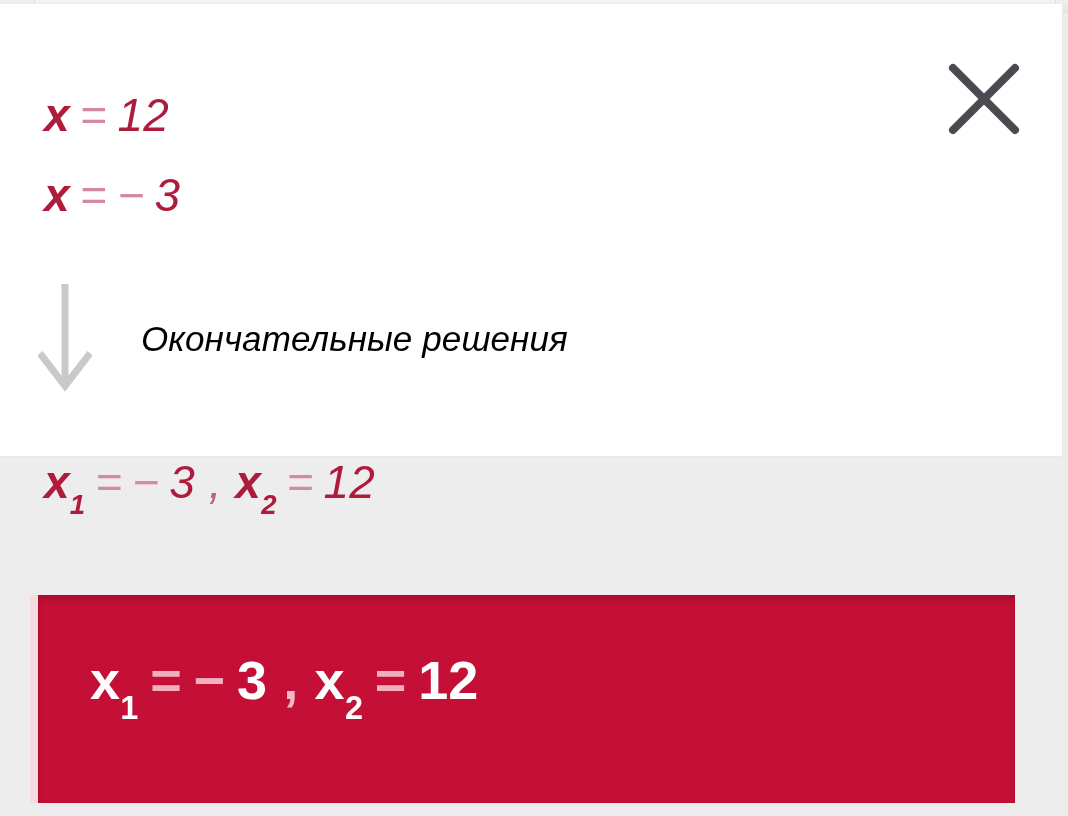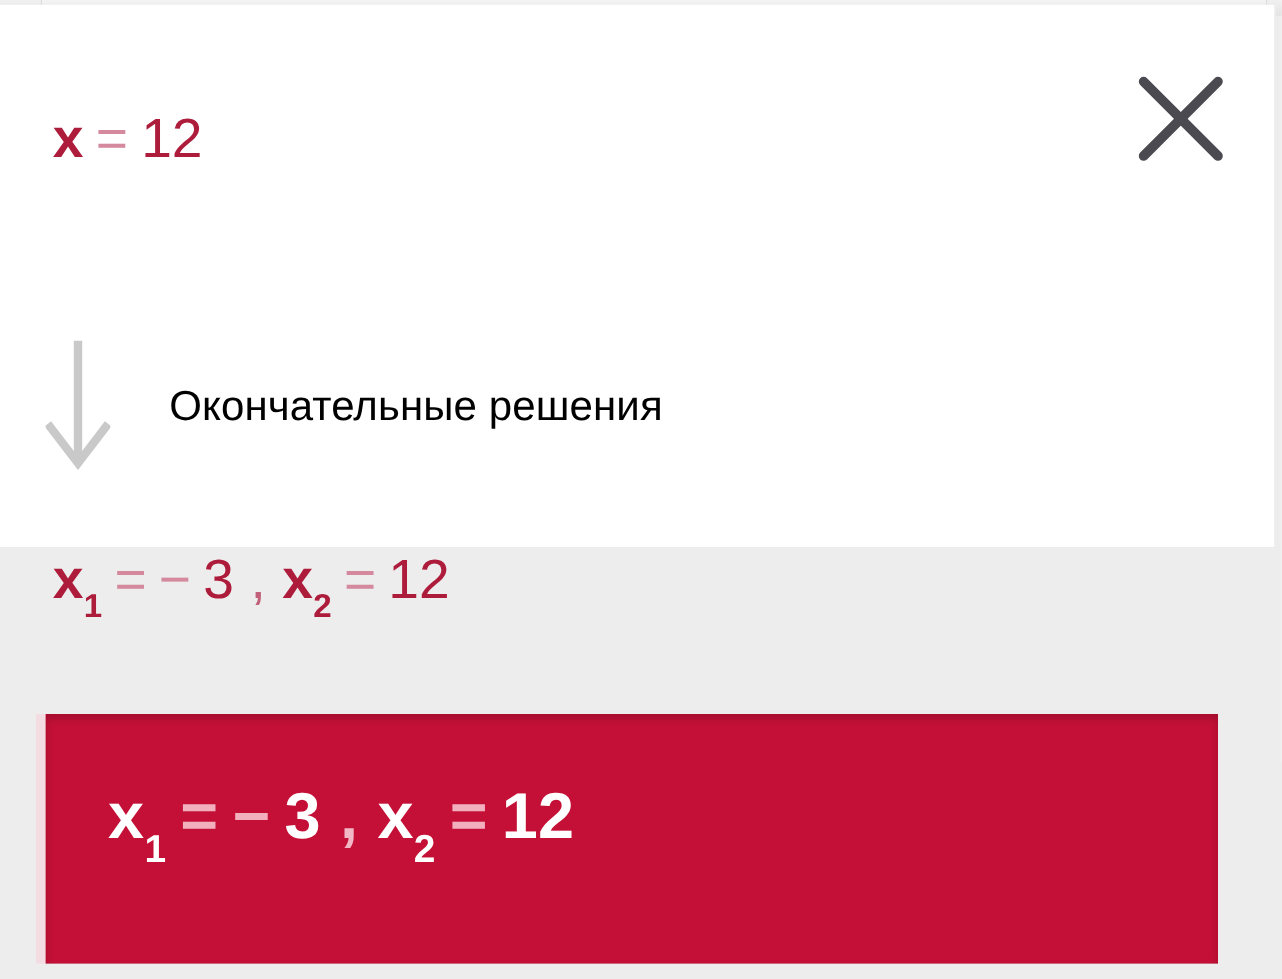--- a/index.html
+++ b/index.html
@@ -56,20 +56,21 @@
   .solution-card {
     position: absolute;
     left: 0;
     top: 4px;
     width: 1063px;
     height: 453px;
     background: #ffffff;
     border-right: 1px solid #e6e6e6;
     border-bottom: 1px solid #e8e8e8;
     box-sizing: border-box;
+    font-style: italic;
   }
 
   
   .close-button {
     position: absolute;
     left: 941px;
     top: 52px;
     width: 86px;
     height: 86px;
     cursor: pointer;
@@ -236,20 +237,23 @@
           <line x1="12" y1="12" x2="74" y2="74" stroke="#4a4a50" stroke-width="8" stroke-linecap="round"></line>
           <line x1="74" y1="12" x2="12" y2="74" stroke="#4a4a50" stroke-width="8" stroke-linecap="round"></line>
         </svg>
       </span>
     </button>
 
     <div class="math-line step-line" id="step-x-12">
       <span class="var">x</span><span class="sp"></span><span class="op eq">=</span><span class="sp"></span><span class="num">12</span>
     </div>
 
+    <div class="math-line step-line" id="step-x-m3">
+      <span class="var">x</span><span class="sp"></span><span class="op eq">=</span><span class="sp"></span><span class="op">−</span><span class="sp"></span><span class="num">3</span>
+    </div>
 
     <div class="arrow-down">
       <svg viewBox="0 0 54 110" xmlns="http://www.w3.org/2000/svg">
         <line x1="27" y1="2" x2="27" y2="100" stroke="#c9c9c9" stroke-width="7"></line>
         <polyline points="4,74 27,104 50,74" fill="none" stroke="#c9c9c9" stroke-width="7" stroke-linecap="square" stroke-linejoin="miter"></polyline>
       </svg>
     </div>
 
     <div class="step-caption">Окончательные решения</div>
 

